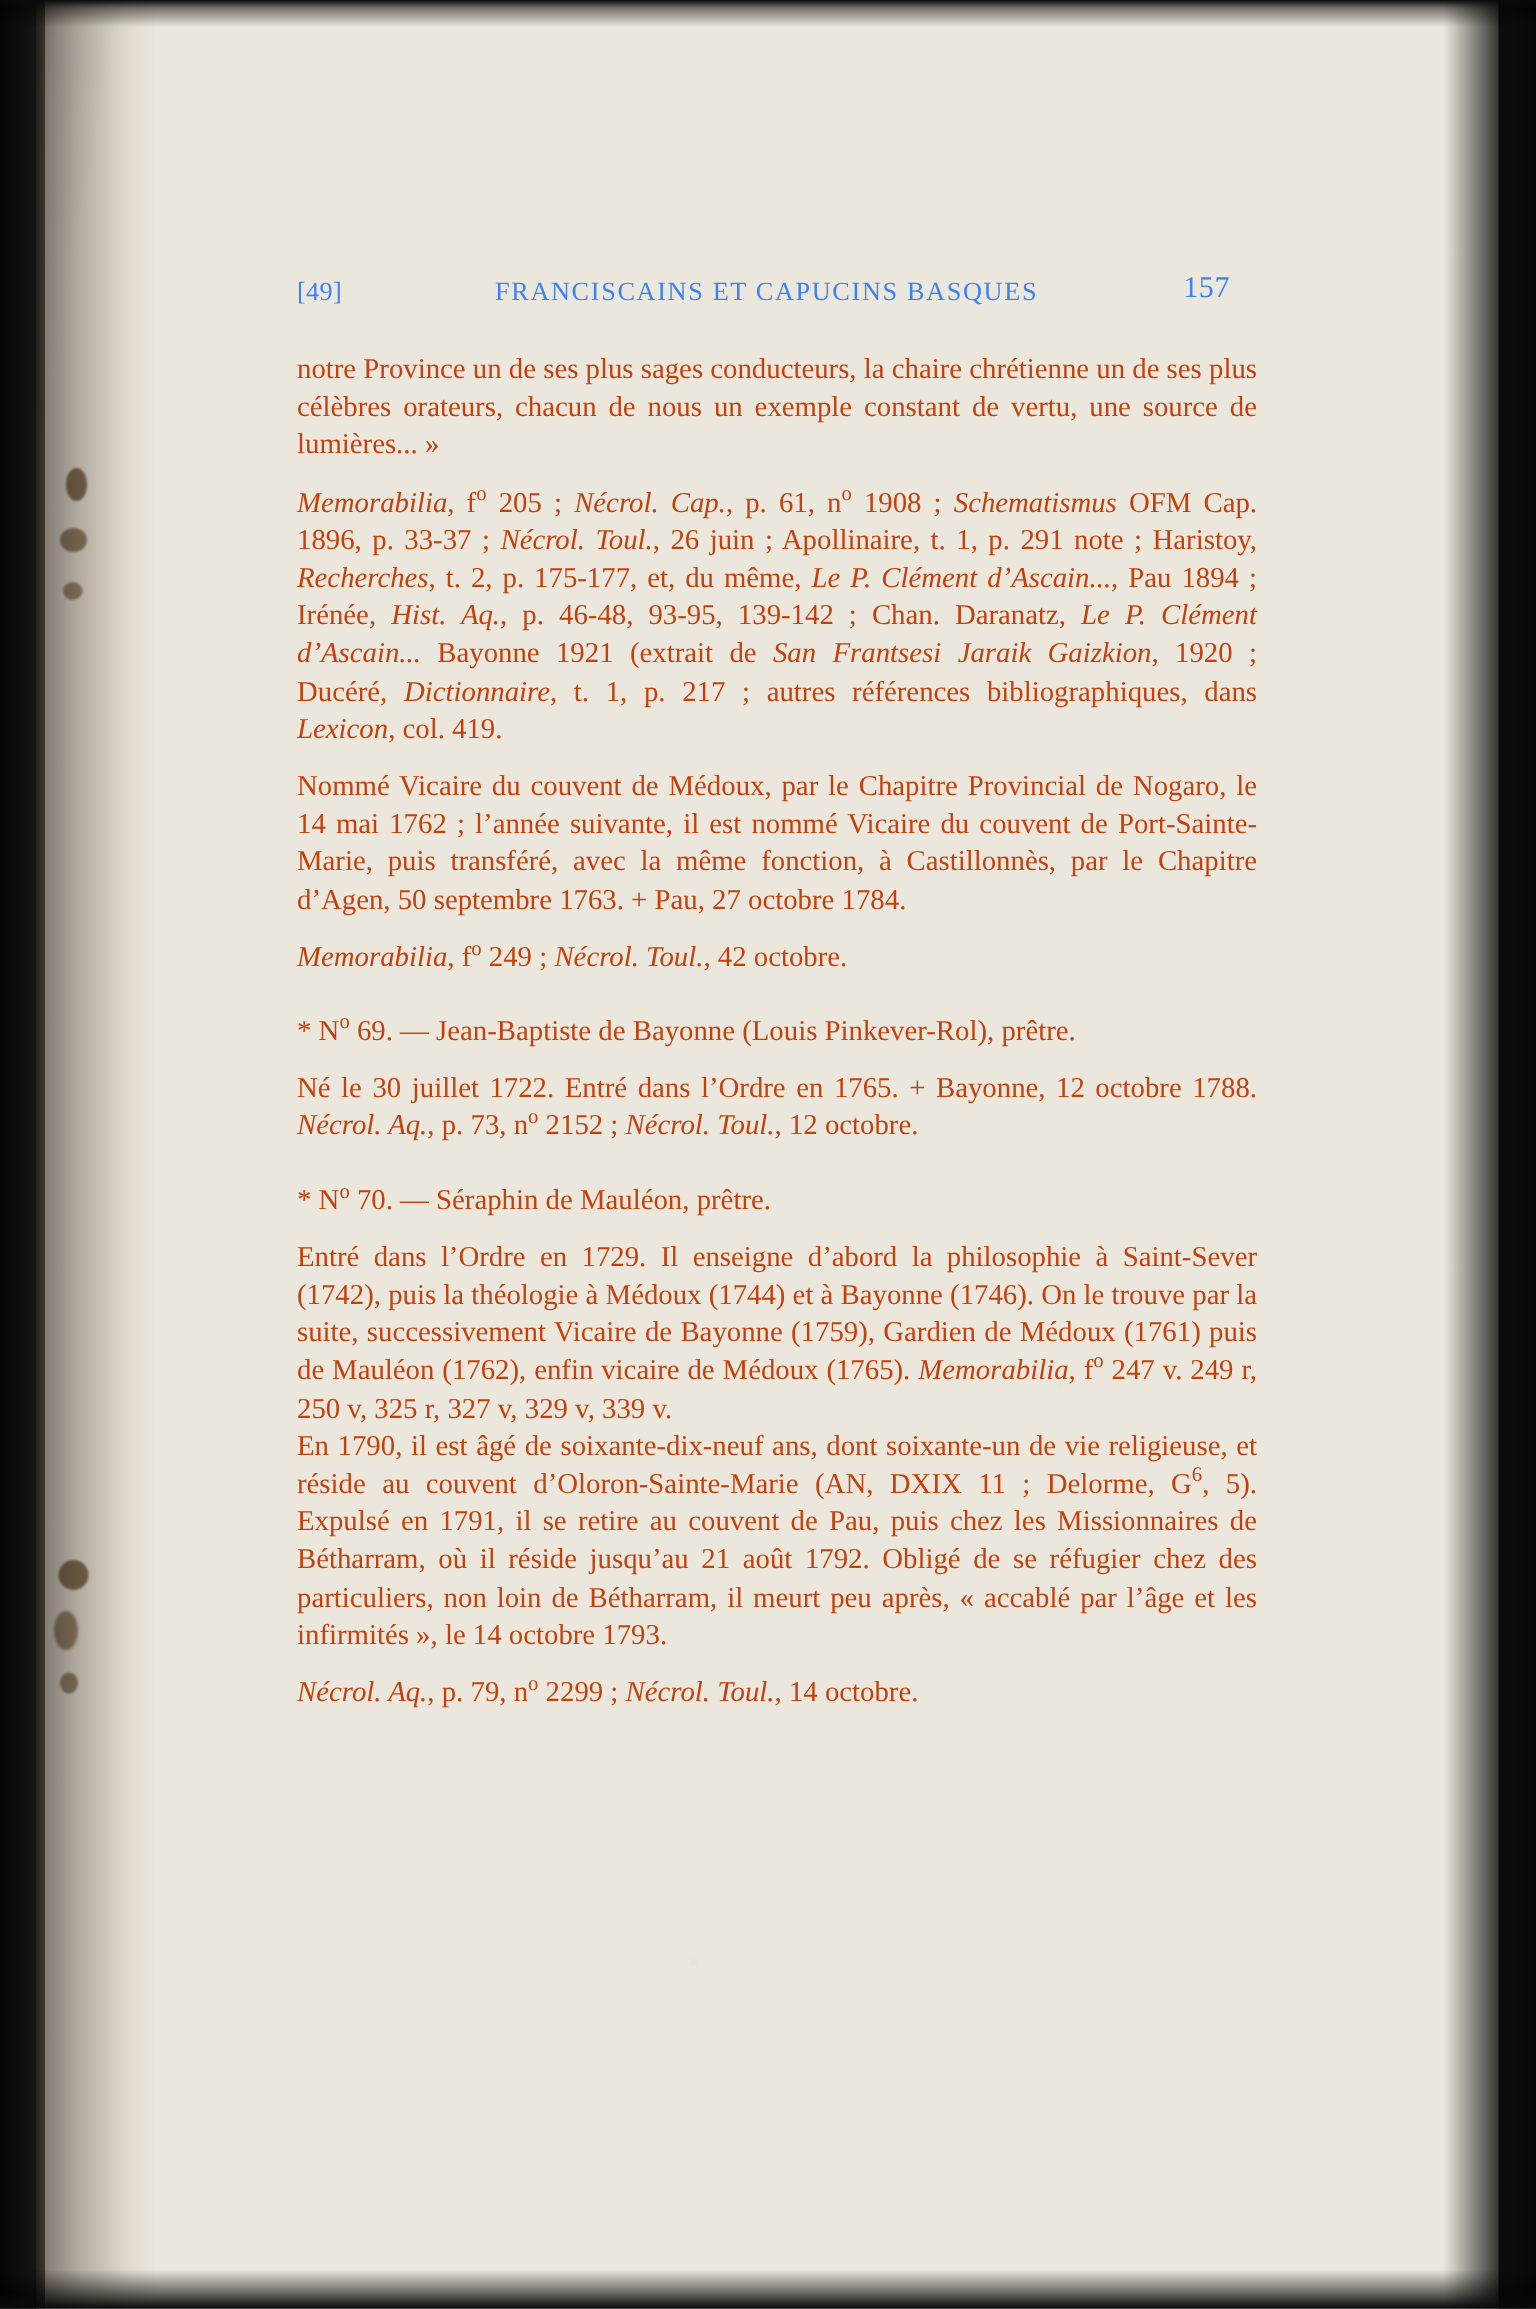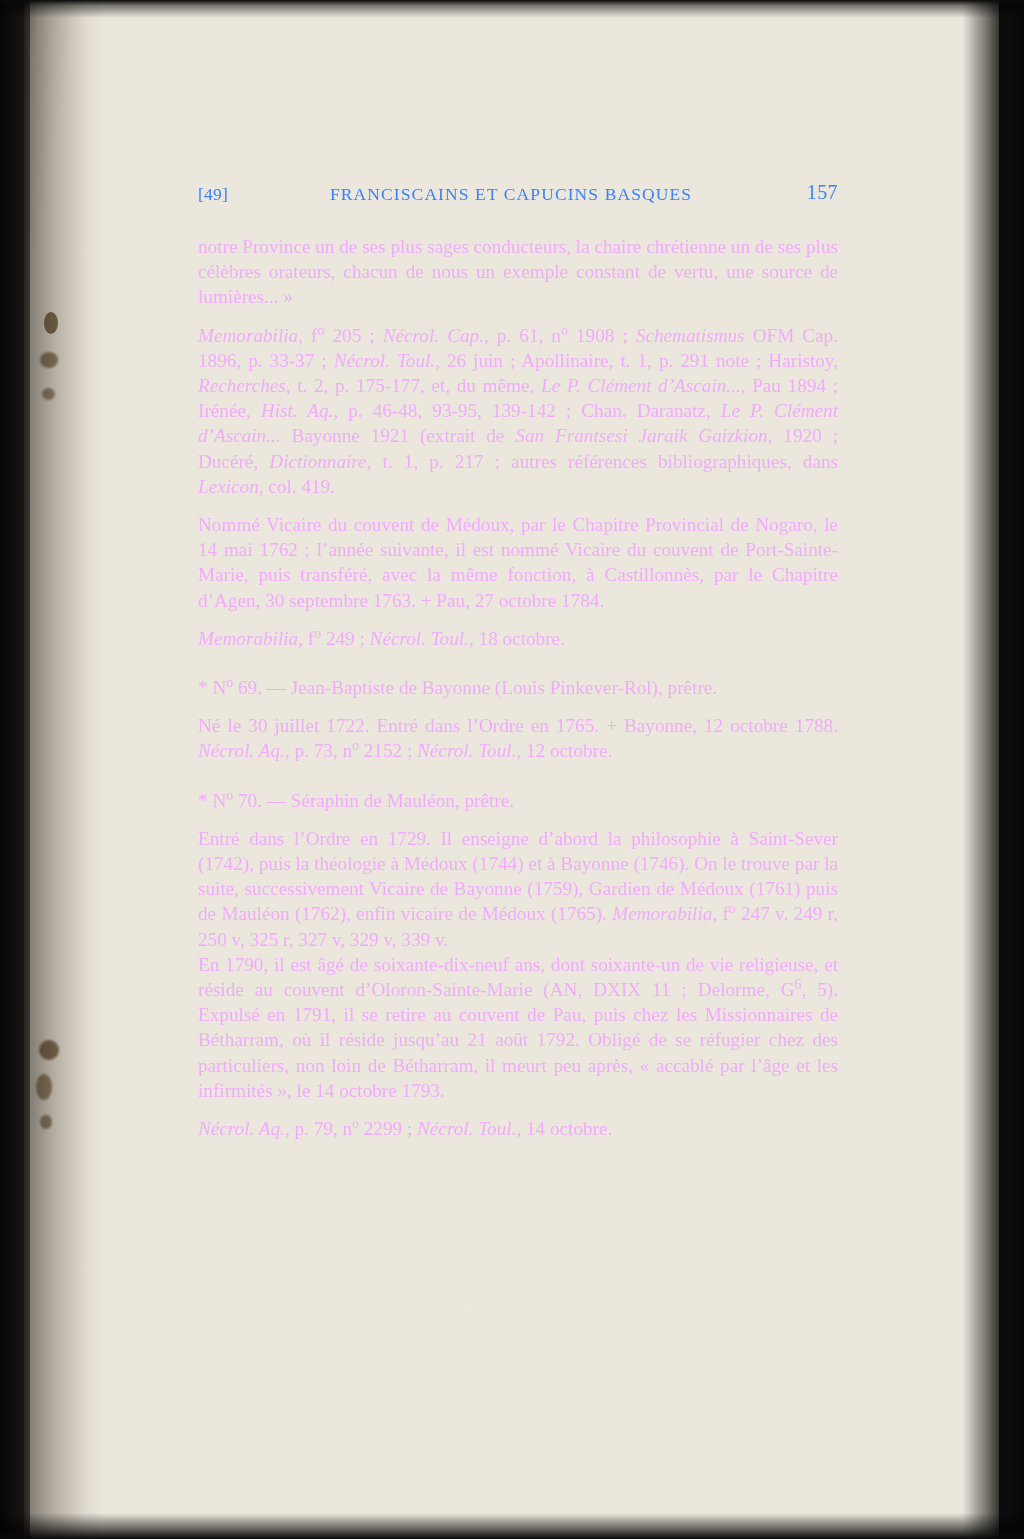--- a/index.html
+++ b/index.html
@@ -96,27 +96,27 @@
     letter-spacing: 0.2px;
   }
   .head-title {
     position: absolute;
     left: 132px; top: 6px;
     font-size: 17.5px;
     letter-spacing: 1.1px;
   }
   .folio-right {
     position: absolute;
-    right: 0px; top: 3px;
+    right: 18px; top: 3px;
     font-size: 20px;
     letter-spacing: 0.4px;
   }
   p {
     margin: 0 0 0 0;
-    color: #f0abfc;
+    color: #c2410c;
     font-size: 19.2px;
     line-height: 25.2px;
     text-align: justify;
     text-justify: inter-word;
     -webkit-hyphens: none;
     hyphens: none;
   }
   .body-block { margin-top: 22px; }
   .gap-sm { margin-top: 13px; }
   .gap-md { }
@@ -159,23 +159,23 @@
       <span class="head-title">FRANCISCAINS ET CAPUCINS BASQUES</span>
       <span class="folio-right">157</span>
     </div>
 
     <p class="body-block">notre Province un de ses plus sages conducteurs, la chaire chrétienne un de ses plus célèbres orateurs, chacun de nous un exemple constant de vertu, une source de lumières... »</p>
 
 
     <p class="gap-sm"><i>Memorabilia</i><span>, f</span><span class="sup">o</span><span> 205 ; </span><i>Nécrol. Cap.</i><span>, p. 61, n</span><span class="sup">o</span><span> 1908 ; </span><i>Schematismus</i><span> OFM Cap. 1896, p. 33-37 ; </span><i>Nécrol. Toul.</i><span>, 26 juin ; Apollinaire, t. 1, p. 291 note ; Haristoy, </span><i>Recherches</i><span>, t. 2, p. 175-177, et, du même, </span><i>Le P. Clément d’Ascain...</i><span>, Pau 1894 ; Irénée, </span><i>Hist. Aq.</i><span>, p. 46-48, 93-95, 139-142 ; Chan. Daranatz, </span><i>Le P. Clément d’Ascain...</i><span> Bayonne 1921 (extrait de </span><i>San Frantsesi Jaraik Gaizkion</i><span>, 1920 ; Ducéré, </span><i>Dictionnaire</i><span>, t. 1, p. 217 ; autres références bibliographiques, dans </span><i>Lexicon</i><span>, col. 419.</span></p>
 
 
-    <p class="gap-sm">Nommé Vicaire du couvent de Médoux, par le Chapitre Provincial de Nogaro, le 14 mai 1762 ; l’année suivante, il est nommé Vicaire du couvent de Port-Sainte-Marie, puis transféré, avec la même fonction, à Castillonnès, par le Chapitre d’Agen, 30 septembre 1763. + Pau, 27 octobre 1784.</p>
+    <p class="gap-sm">Nommé Vicaire du couvent de Médoux, par le Chapitre Provincial de Nogaro, le 14 mai 1762 ; l’année suivante, il est nommé Vicaire du couvent de Port-Sainte-Marie, puis transféré, avec la même fonction, à Castillonnès, par le Chapitre d’Agen, 50 septembre 1763. + Pau, 27 octobre 1784.</p>
 
-    <p class="gap-sm"><i>Memorabilia</i><span>, f</span><span class="sup">o</span><span> 249 ; </span><i>Nécrol. Toul.</i><span>, 18 octobre.</span></p>
+    <p class="gap-sm"><i>Memorabilia</i><span>, f</span><span class="sup">o</span><span> 249 ; </span><i>Nécrol. Toul.</i><span>, 42 octobre.</span></p>
 
     <p class="gap-lg entry-head"><span>* N</span><span class="sup">o</span><span> 69. — Jean-Baptiste de Bayonne (Louis Pinkever-Rol), prêtre.</span></p>
 
     <p class="gap-sm"><span>Né le 30 juillet 1722. Entré dans l’Ordre en 1765. + Bayonne, 12 octobre 1788. </span><i>Nécrol. Aq.</i><span>, p. 73, n</span><span class="sup">o</span><span> 2152 ; </span><i>Nécrol. Toul.</i><span>, 12 octobre.</span></p>
 
     <p class="gap-lg entry-head"><span>* N</span><span class="sup">o</span><span> 70. — Séraphin de Mauléon, prêtre.</span></p>
 
     <p class="gap-sm"><span>Entré dans l’Ordre en 1729. Il enseigne d’abord la philosophie à Saint-Sever (1742), puis la théologie à Médoux (1744) et à Bayonne (1746). On le trouve par la suite, successivement Vicaire de Bayonne (1759), Gardien de Médoux (1761) puis de Mauléon (1762), enfin vicaire de Médoux (1765). </span><i>Memorabilia</i><span>, f</span><span class="sup">o</span><span> 247 v. 249 r, 250 v, 325 r, 327 v, 329 v, 339 v.</span></p>
 
     <p class="gap-md"><span>En 1790, il est âgé de soixante-dix-neuf ans, dont soixante-un de vie religieuse, et réside au couvent d’Oloron-Sainte-Marie (AN, DXIX 11 ; Delorme, G</span><span class="sup">6</span><span>, 5). Expulsé en 1791, il se retire au couvent de Pau, puis chez les Missionnaires de Bétharram, où il réside jusqu’au 21 août 1792. Obligé de se réfugier chez des particuliers, non loin de Bétharram, il meurt peu après, « accablé par l’âge et les infirmités », le 14 octobre 1793.</span></p>

